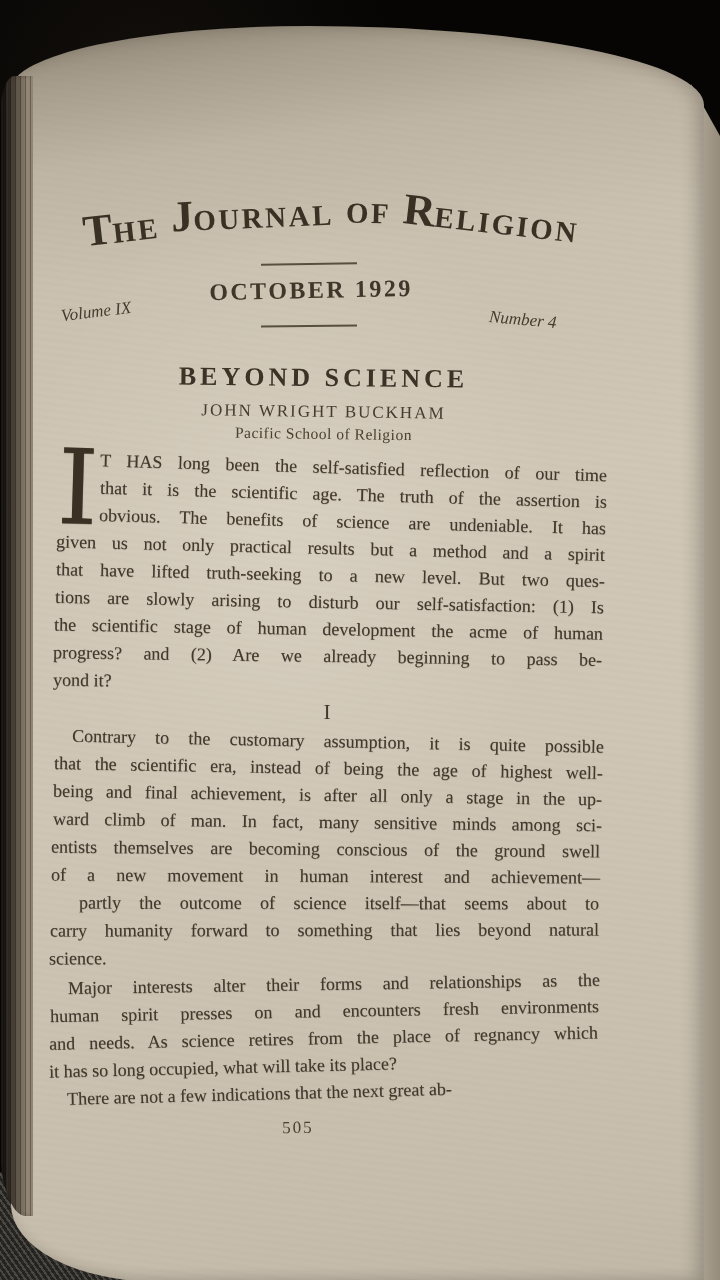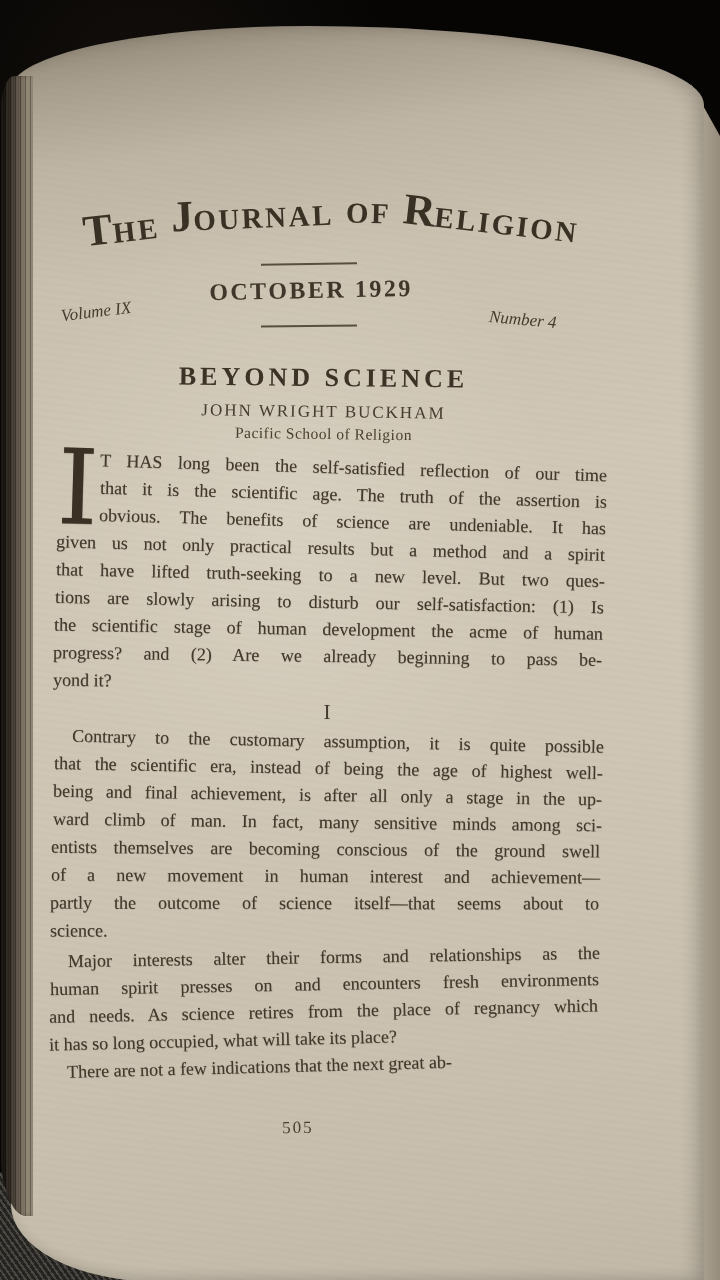--- a/index.html
+++ b/index.html
@@ -81,21 +81,21 @@
   .p1 .line:nth-child(6){transform:rotate(1.1deg) translateX(2px);}
   .p1 .line:nth-child(7){transform:rotate(.95deg) translateX(1px);}
   .p1 .line:nth-child(8){transform:rotate(.8deg);}
   .p1 .line:nth-child(9){transform:rotate(.7deg);}
   .p2 .line:nth-child(1){transform:rotate(1.2deg) translateX(2px);}
   .p2 .line:nth-child(2){transform:rotate(1.05deg) translateX(1px);}
   .p2 .line:nth-child(3){transform:rotate(.9deg);}
   .p2 .line:nth-child(4){transform:rotate(.7deg);}
   .p2 .line:nth-child(5){transform:rotate(.5deg) translateX(-2px);}
   .p2 .line:nth-child(6){transform:rotate(.3deg) translateX(-2px);}
-  .p2 .line:nth-child(7){transform:rotate(.1deg) translateX(-3px);}
+  .p2 .line:nth-child(7){transform:rotate(.1deg) translateX(-3px);margin-left:29px;}
   .p2 .line:nth-child(8){transform:rotate(-.1deg) translateX(-3px);}
   .p2 .line:nth-child(9){transform:rotate(-.3deg) translateX(-4px);}
   .p3 .line:nth-child(1){transform:rotate(-.9deg) translateX(-2px);}
   .p3 .line:nth-child(2){transform:rotate(-1.05deg) translateX(-3px);}
   .p3 .line:nth-child(3){transform:rotate(-1.2deg) translateX(-4px);}
   .p3 .line:nth-child(4){transform:rotate(-1.35deg) translateX(-4px);}
   .p4 .line:nth-child(1){transform:rotate(-1.5deg) translateX(-3px);}
 
   .page-number{position:absolute;left:252px;top:1092px;width:70px;text-align:center;
     font-size:17px;letter-spacing:2px;color:#4a4033;transform:rotate(-1deg);}
@@ -155,20 +155,21 @@
       <div class="section-heading">I</div>
 
       <div class="para p2">
         <div class="line indent">Contrary to the customary assumption, it is quite possible</div>
         <div class="line">that the scientific era, instead of being the age of highest well-</div>
         <div class="line">being and final achievement, is after all only a stage in the up-</div>
         <div class="line">ward climb of man. In fact, many sensitive minds among sci-</div>
         <div class="line">entists themselves are becoming conscious of the ground swell</div>
         <div class="line">of a new movement in human interest and achievement—</div>
         <div class="line">partly the outcome of science itself—that seems about to</div>
+        <div class="line">carry humanity forward to something that lies beyond natural</div>
         <div class="line last">science.</div>
       </div>
 
       <div class="para p3">
         <div class="line indent">Major interests alter their forms and relationships as the</div>
         <div class="line">human spirit presses on and encounters fresh environments</div>
         <div class="line">and needs. As science retires from the place of regnancy which</div>
         <div class="line last">it has so long occupied, what will take its place?</div>
       </div>
 

